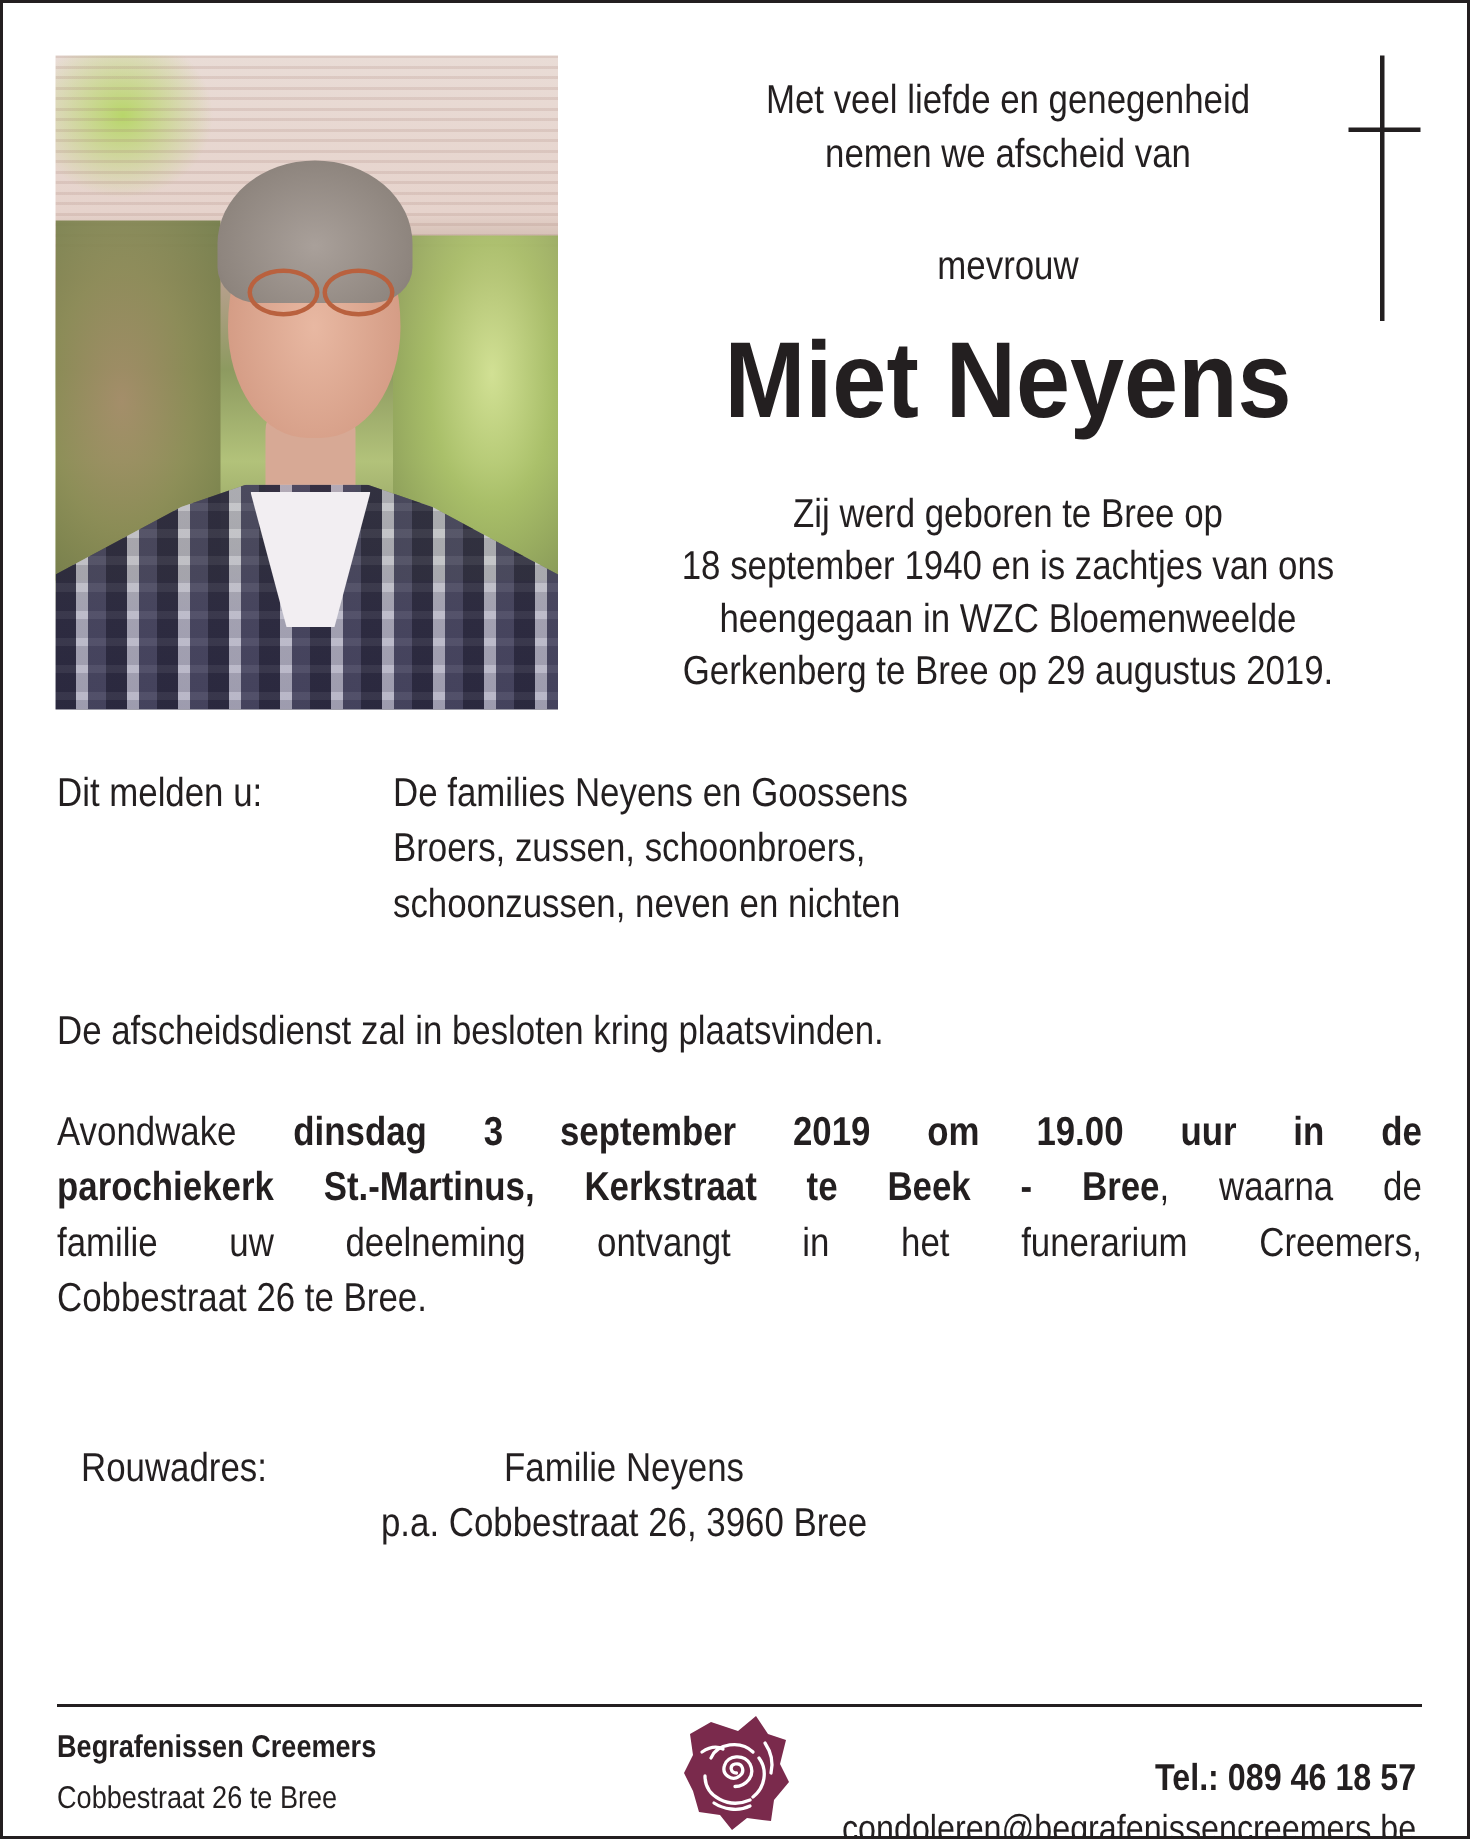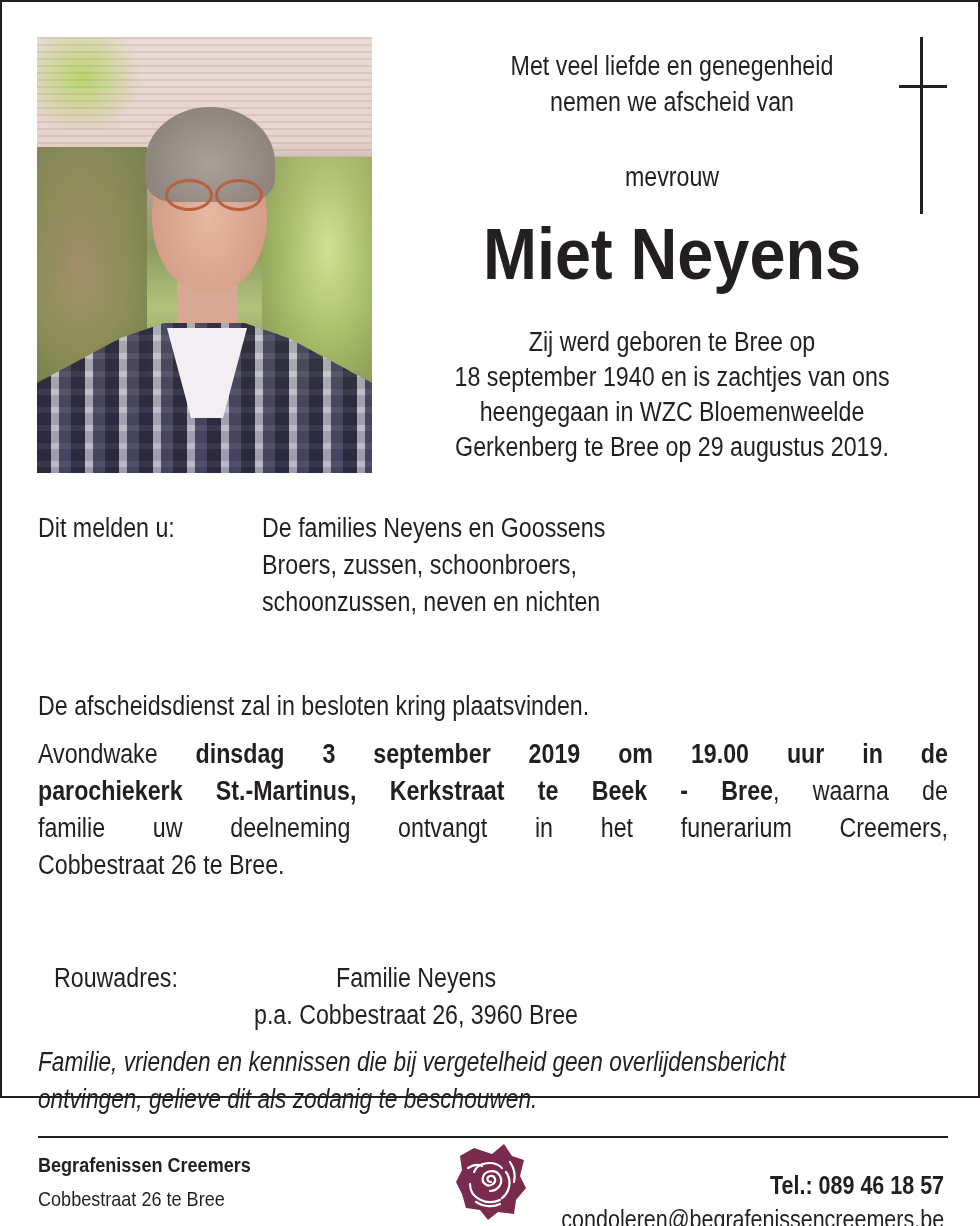--- a/index.html
+++ b/index.html
@@ -1,20 +1,20 @@
 <!DOCTYPE html>
 <html><head>
 <meta charset="utf-8">
 <style>
   html, body { margin: 0; padding: 0; background: #ffffff; }
   body { width: 980px; height: 1226px; overflow: hidden; }
   .card {
     position: relative;
     box-sizing: border-box;
-    width: 980px; height: 1098px;
+    width: 980px; height: 1226px;
     border: 2px solid #231f20;
     background: #ffffff;
     color: #231f20;
     font-family: "Liberation Sans", "DejaVu Sans", sans-serif;
   }
   .photo {
     position: absolute; left: 35px; top: 35px; width: 335px; height: 436px;
     overflow: hidden;
     background:
       radial-gradient(ellipse 60px 55px at 45px 40px, #b8d66a 0%, rgba(184,214,106,0) 100%),
@@ -86,21 +86,21 @@
   .squeeze { display: block; transform: scaleX(0.86); transform-origin: left top; width: 1058px; }
   .justify { text-align: justify; text-align-last: left; }
   .justify .line { display: block; text-align: justify; text-align-last: justify; }
   .justify .line.last { text-align-last: left; }
   b, .bold { font-weight: bold; }
 
   .dit { top: 508px; }
   .dit .label { position: absolute; left: 0; top: 0; }
   .dit .values { position: absolute; left: 224px; top: 0; }
 
-  .service { top: 686px; }
+  .service { top: 667px; }
   .vigil { top: 706px; margin-top: 28px; }
   .thanks { top: 870px; }
   .rouw { top: 958px; }
   .rouw .label { position: absolute; left: 16px; top: 0; }
   .rouw .values { position: absolute; left: 216px; top: 0; text-align: center; }
   .note { top: 1042px; font-style: italic; }
 
   .divider { position: absolute; left: 36px; top: 1134px; width: 910px; height: 2px; background: #231f20; }
 
   .footer-left { position: absolute; left: 36px; top: 1146px; font-size: 21px; line-height: 34px; }
@@ -183,26 +183,20 @@
         <span class="squeeze" style="width:auto">Rouwadres:</span>
       </div>
     <div class="values">
       <span class="squeeze" style="width:auto">
         <div>Familie Neyens</div>
         <div>p.a. Cobbestraat 26, 3960 Bree</div>
       </span>
     </div>
   </div>
 
-  <div class="text note">
-    <span class="squeeze" style="transform:scaleX(0.84);">
-      <div>Familie, vrienden en kennissen die bij vergetelheid geen overlijdensbericht</div>
-      <div>ontvingen, gelieve dit als zodanig te beschouwen.</div>
-    </span>
-  </div>
 
   <div class="divider"></div>
 
   <div class="footer-left">
     <span class="squeeze">
       <div class="bold">Begrafenissen Creemers</div>
       <div>Cobbestraat 26 te Bree</div>
     </span>
   </div>
 

